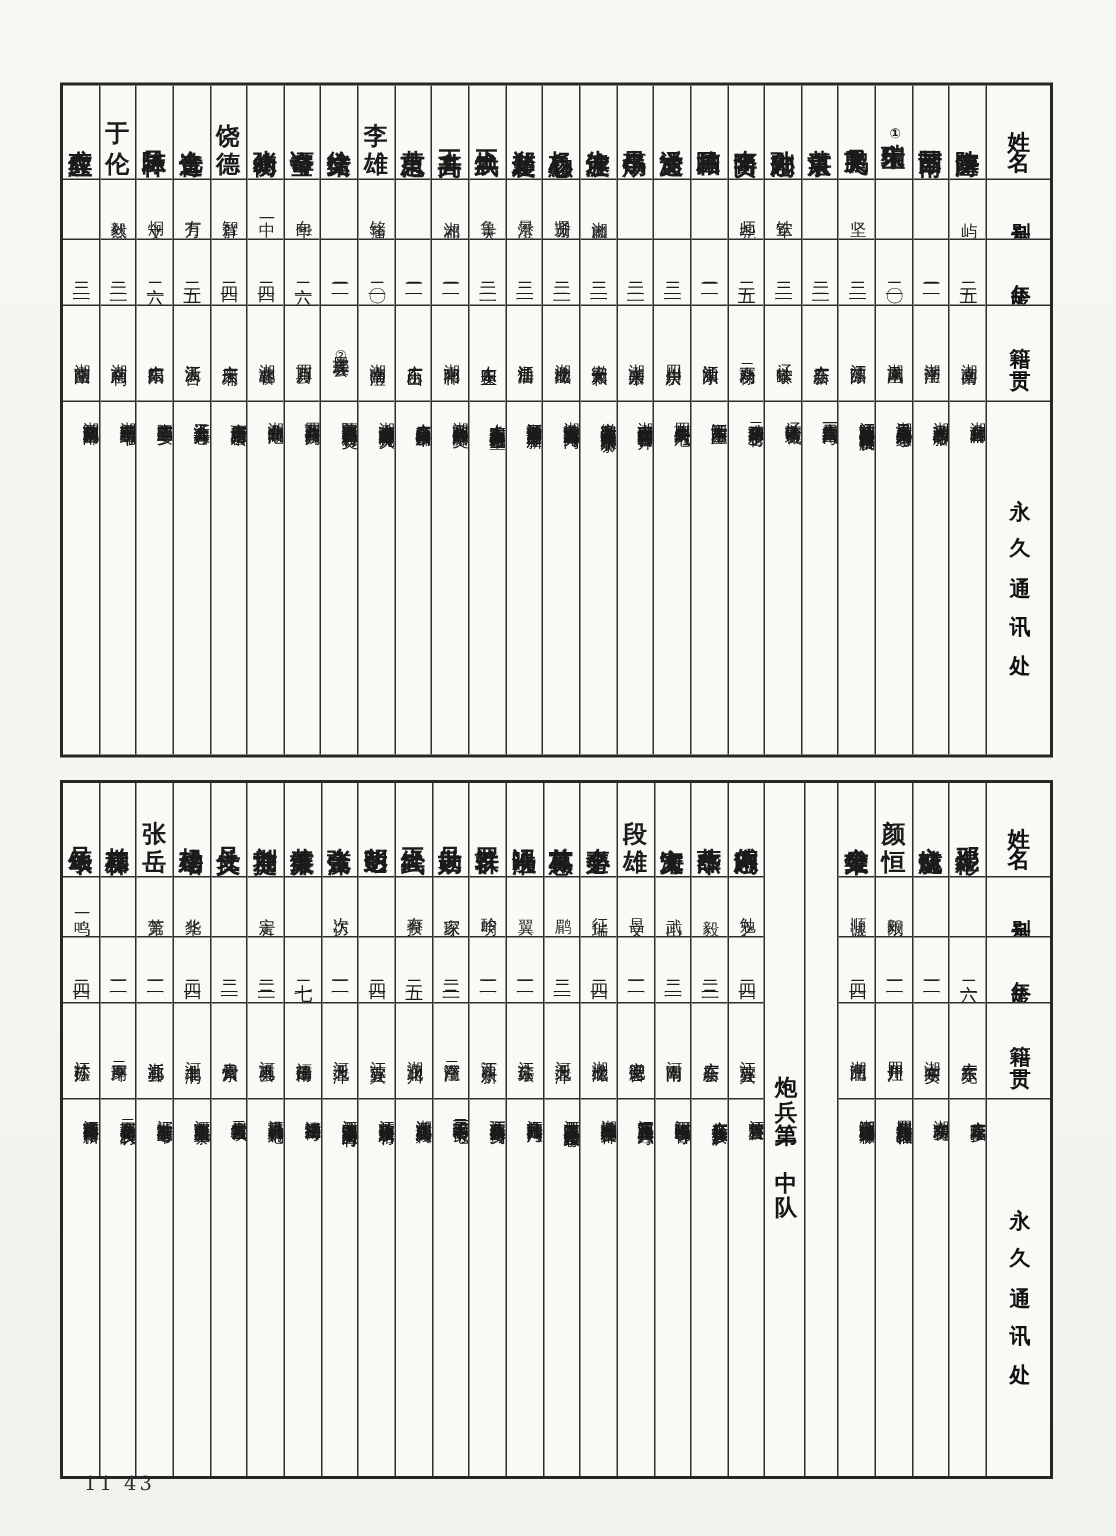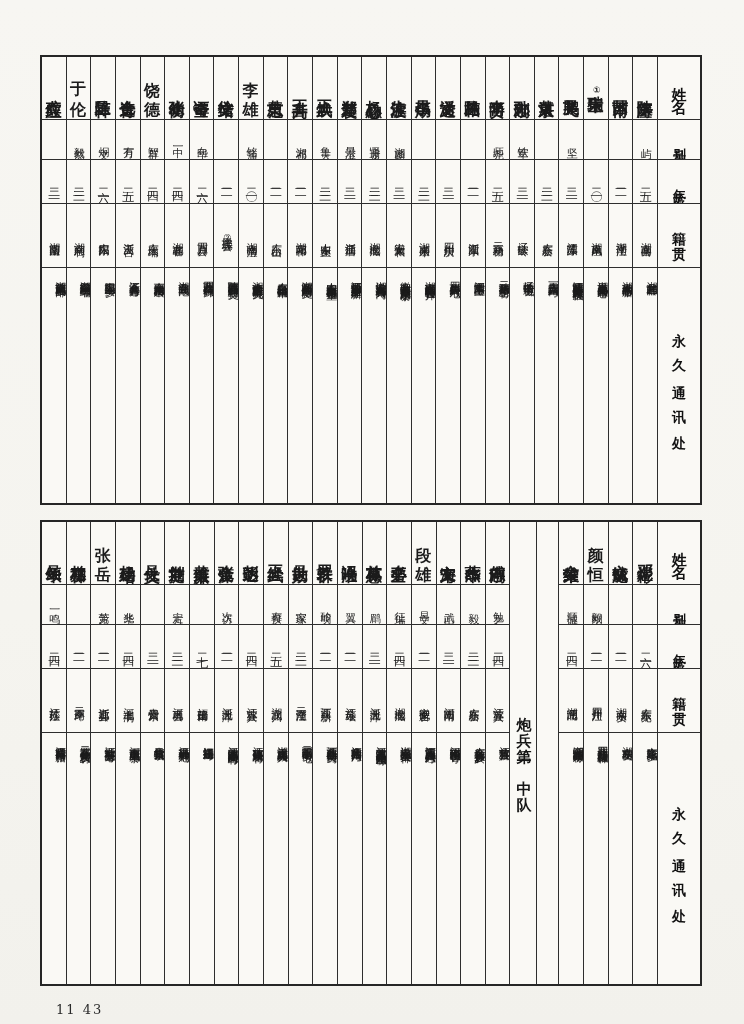--- a/index.html
+++ b/index.html
@@ -42,21 +42,21 @@
     letter-spacing:0.5px;line-height:1.06;text-align:start;}
   .marker{font-size:9px;letter-spacing:0;}
   .header-col .cell{font-weight:700;color:#111;}
   .h-name{font-size:15px;letter-spacing:13px;}
   .h-alias{font-size:13px;letter-spacing:2px;}
   .h-age{font-size:13px;letter-spacing:3px;}
   .h-native{font-size:14px;letter-spacing:15px;}
   .h-addr{font-size:14px;letter-spacing:26px;}
   .page-num{
     position:absolute;left:56px;top:982px;
-    font-family:"DejaVu Serif",serif;font-size:13px;color:#2a2a2a;letter-spacing:2px;margin-top:20px;
+    font-family:"DejaVu Serif",serif;font-size:13px;color:#2a2a2a;letter-spacing:2px;
   }
 </style>
 </head>
 <body>
 
 <div class="page">
 
   <div class="roster t1" id="table1">
     <div class="col">
         <div class="cell r-name">龚应红</div>

